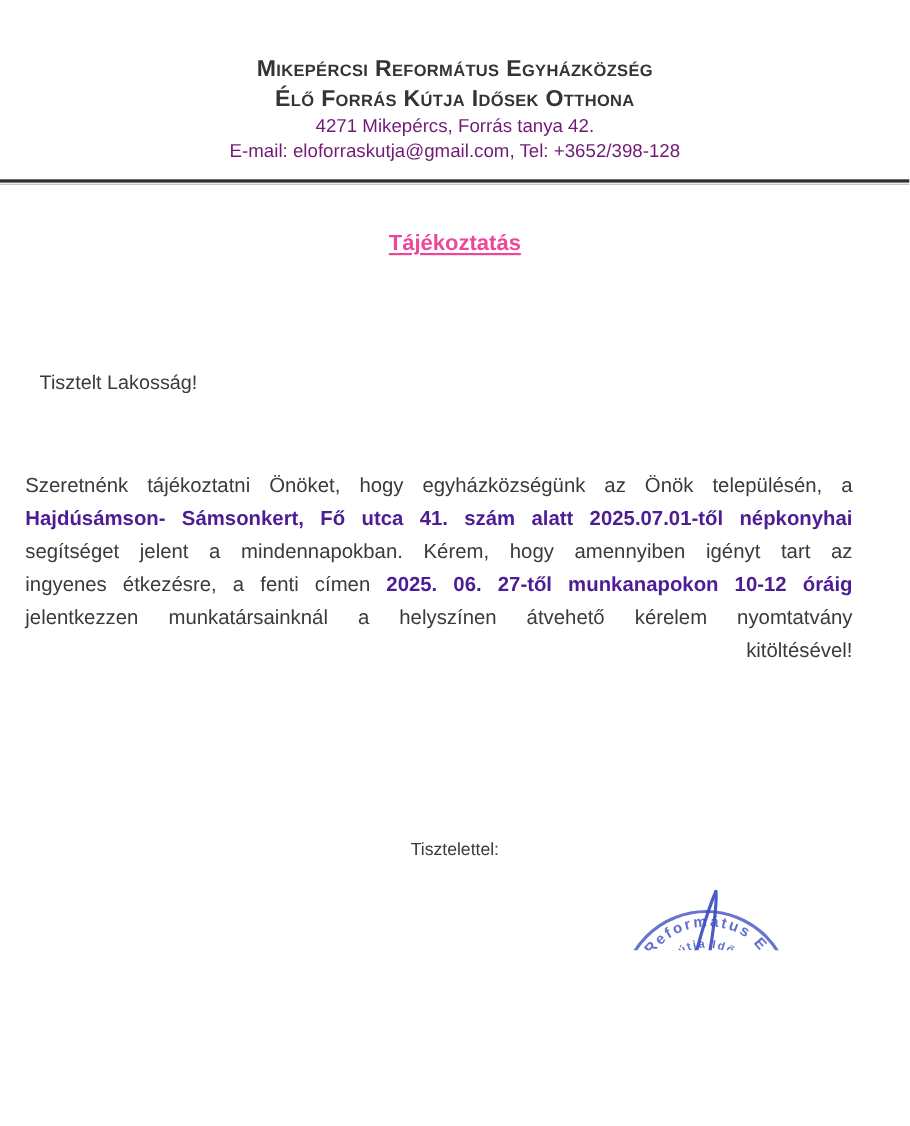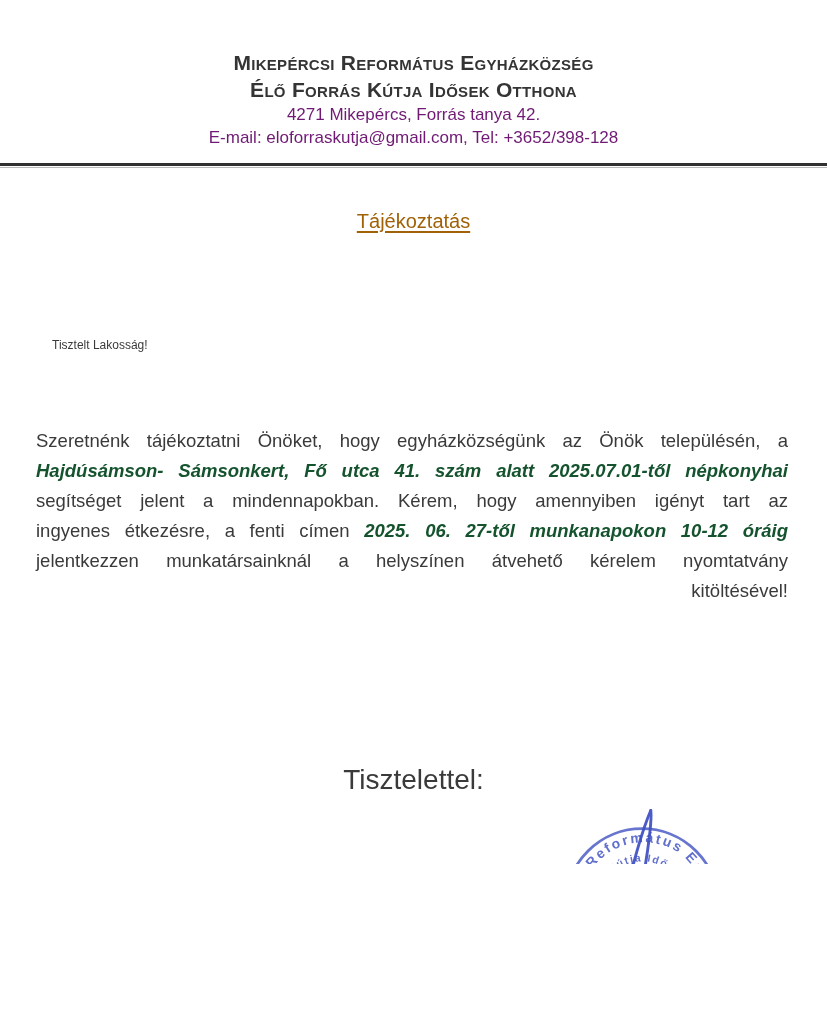--- a/index.html
+++ b/index.html
@@ -55,58 +55,58 @@
   .divider .thick { height: 3px; background: #303030; }
   .divider .thin  { height: 1px; background: #b9b9b9; margin-top: 1px; }
 
   
   .doc-title {
     position: absolute;
     top: 210px;
     left: 0;
     width: 100%;
     text-align: center;
-    font-weight: normal;
-    font-size: 20px;
-    color: #a16207;
+    font-weight: bold;
+    font-size: 20px;
+    color: #ec4899;
     text-decoration: underline;
     text-underline-offset: 3px;
   }
 
   
   .salutation {
     position: absolute;
     top: 338px;
-    left: 52px;
-    font-size: 12px;
+    left: 36px;
+    font-size: 18px;
     color: #3a3a3a;
   }
   .body-paragraph {
     position: absolute;
     top: 426px;
-    left: 36px;
+    left: 23px;
     width: 752px;
     font-size: 18.5px;
     line-height: 30px;
     color: #3a3a3a;
   }
   .body-paragraph .line { text-align: right; }
   .body-paragraph .line.justify {
     text-align: justify;
     text-align-last: justify;
   }
-  .body-paragraph .b { font-weight: bold; color: #14532d; font-style: italic; }
+  .body-paragraph .b { font-weight: bold; color: #4c1d95; }
 
   .closing {
     position: absolute;
     top: 764px;
     left: 0;
     width: 100%;
     text-align: center;
-    font-size: 28px;
+    font-size: 16px;
     color: #3a3a3a;
   }
 
   
   .date-line {
     position: absolute;
     top: 892px;
     left: 40px;
     font-size: 20px;
     color: #3a3a3a;

